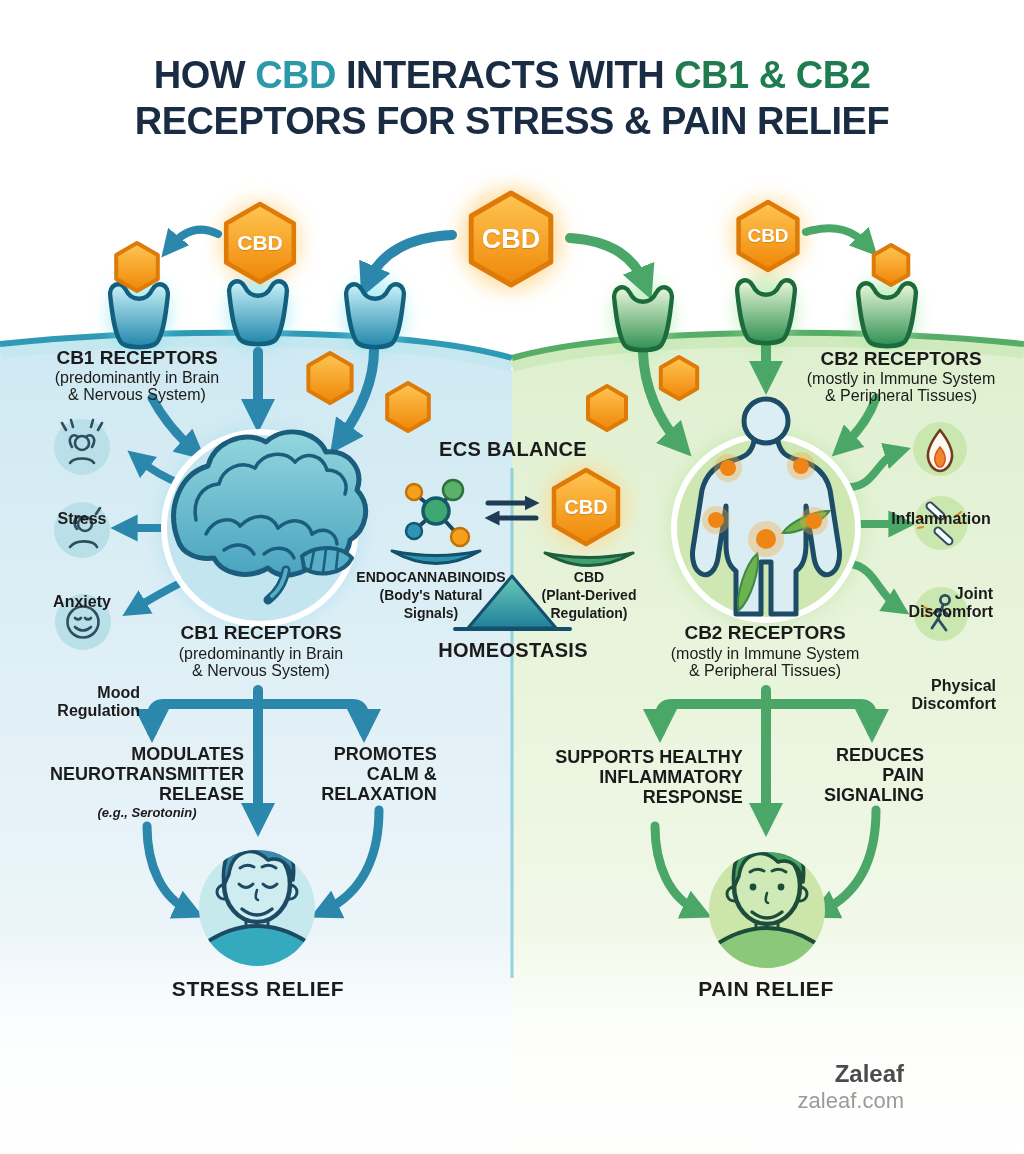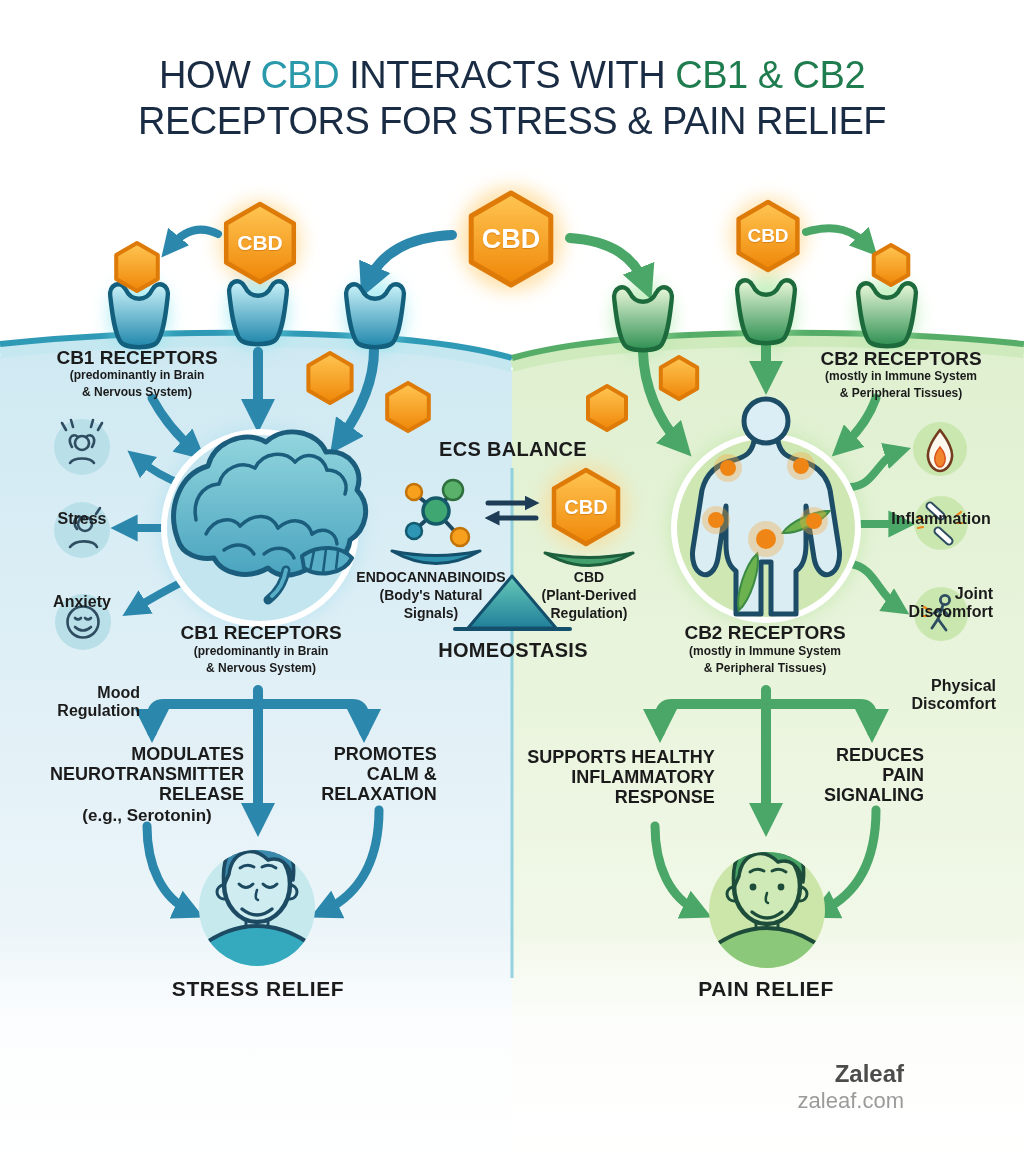--- a/index.html
+++ b/index.html
@@ -3,33 +3,33 @@
 <meta charset="utf-8">
 <style>
   html,body{margin:0;padding:0;background:#e9e9e9;}
   .canvas{position:relative;width:1024px;height:1154px;margin:0 auto;background:#ffffff;
           font-family:"Liberation Sans",sans-serif;overflow:hidden;}
   svg.layer{position:absolute;left:0;top:0;width:1024px;height:1154px;}
   .txt{position:absolute;transform:translateX(-50%);text-align:right;color:#1b1b1b;
        font-weight:bold;line-height:1.12;white-space:nowrap;}
   .wrap{white-space:normal;}
   .title{position:absolute;left:0;top:52px;width:100%;text-align:center;color:#1a2c44;
-         font-size:38px;font-weight:normal;letter-spacing:-0.5px;line-height:46px;}
+         font-size:38px;font-weight:bold;letter-spacing:-0.5px;line-height:46px;}
   .title .t-cbd{color:#2a9aab;}
   .title .t-cb{color:#1f7c4e;}
   .hexlbl{position:absolute;transform:translate(-50%,-50%);color:#ffffff;font-weight:bold;
           text-align:center;white-space:nowrap;text-shadow:0 1px 1px rgba(180,90,0,.45);}
   .h-recep{font-size:19px;}
-  .sub{font-size:12px;font-weight:bold;}
+  .sub{font-size:16px;font-weight:normal;}
   .fx{font-size:16px;margin-top:39px;}
   .h-center{font-size:20px;letter-spacing:.3px;}
   .scale-line{font-size:14px;font-weight:bold;}
   .outcome{font-size:18px;line-height:20px;}
   .outcome span{display:block;}
-  .outcome-sub{font-size:17px;}
+  .outcome-sub{font-size:13px;font-style:italic;}
   .result{font-size:21px;letter-spacing:.6px;}
   .brand{position:absolute;right:120px;top:1060px;text-align:right;line-height:1.15;}
   .brand .b1{font-size:24px;font-weight:bold;color:#4c4c4c;}
   .brand .b2{font-size:22px;color:#9b9b9b;}
 </style>
 </head>
 <body>
 
 <div class="canvas">
 
@@ -396,21 +396,21 @@
   <span>MODULATES</span>
   <span>NEUROTRANSMITTER</span>
   <span>RELEASE</span>
 </div>
 <div class="txt outcome-sub" style="left:147px;top:806px">(e.g., Serotonin)</div>
 <div class="txt outcome" style="left:379px;top:744px">
   <span>PROMOTES</span>
   <span>CALM &amp;</span>
   <span>RELAXATION</span>
 </div>
-<div class="txt outcome" style="left:621px;top:747px">
+<div class="txt outcome" style="left:649px;top:747px">
   <span>SUPPORTS HEALTHY</span>
   <span>INFLAMMATORY</span>
   <span>RESPONSE</span>
 </div>
 <div class="txt outcome" style="left:874px;top:745px">
   <span>REDUCES</span>
   <span>PAIN</span>
   <span>SIGNALING</span>
 </div>
 

